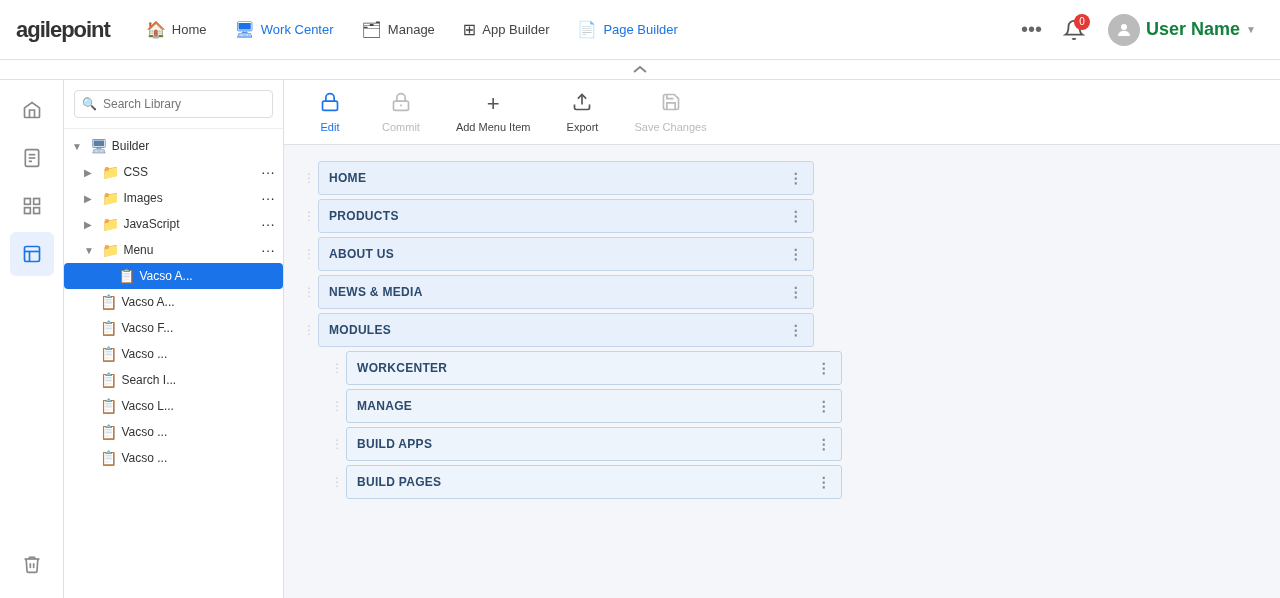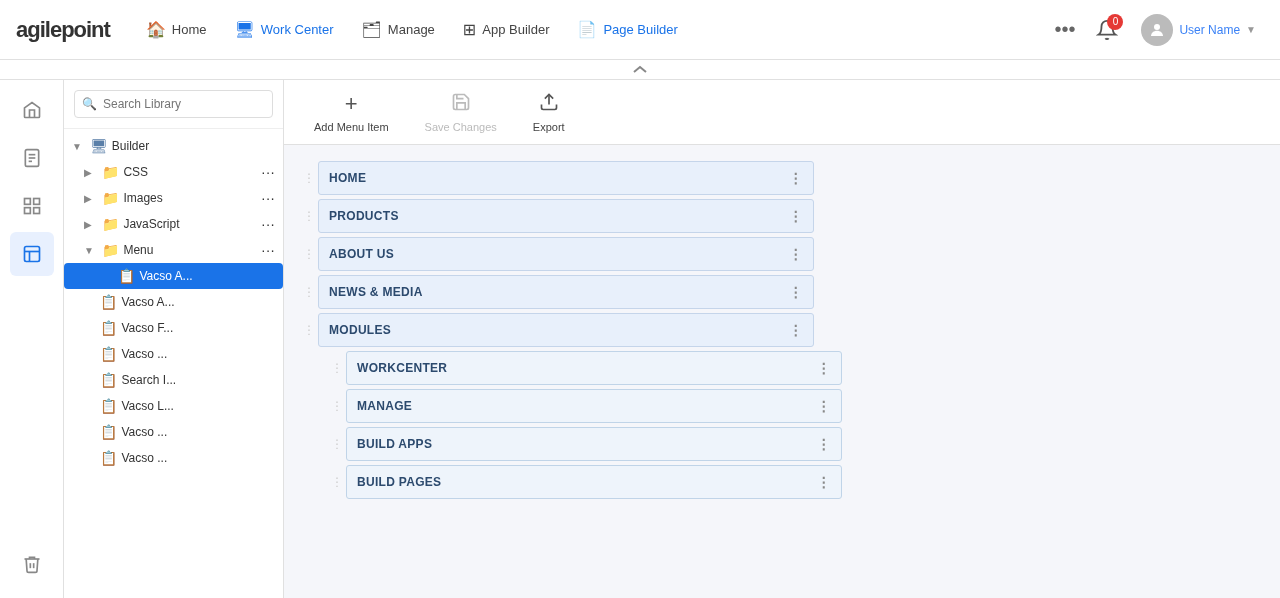--- a/index.html
+++ b/index.html
@@ -65,21 +65,21 @@
       display: flex; align-items: center; gap: 6px;
       cursor: pointer; padding: 4px 8px;
     }
     .user-avatar {
       width: 32px; height: 32px;
       background: #bbb;
       border-radius: 50%;
       display: flex; align-items: center; justify-content: center;
       color: #fff; font-size: 14px;
     }
-    .user-name { font-size: 12px; color: #3b82f6; }
+    .user-name { font-size: 18px; color: #15803d; font-weight: bold; }
 
     
     .collapse-bar {
       height: 20px;
       background: #fff;
       border-bottom: 1px solid #e0e0e0;
       display: flex;
       align-items: center;
       justify-content: center;
       cursor: pointer;
@@ -448,44 +448,63 @@
         <span>Vacso ...</span>
       </div>
 
     </div>
 
   </div>
 
   <div class="content-area">
 
     <div class="toolbar">
+      <div class="tool-btn active">
+        <span class="t-icon">
+          <svg width="20" height="20" viewBox="0 0 24 24" fill="none" stroke="#1a73e8" stroke-width="2">
+            <rect x="3" y="11" width="18" height="11" rx="2"></rect>
+              <path d="M7 11V7a5 5 0 0 1 10 0v4"></path>
+          </svg>
+        </span>
+        <span>Edit</span>
+      </div>
+      <div class="tool-btn disabled">
+        <span class="t-icon">
+          <svg width="20" height="20" viewBox="0 0 24 24" fill="none" stroke="#bbb" stroke-width="2">
+            <rect x="3" y="11" width="18" height="11" rx="2"></rect>
+              <path d="M7 11V7a5 5 0 0 1 10 0v4"></path>
+              <line x1="12" y1="15" x2="12" y2="17"></line>
+          </svg>
+        </span>
+        <span>Commit</span>
+      </div>
       <div class="tool-btn">
         <span class="t-icon" style="font-size:22px;font-weight:300;color:#555;">+</span>
         <span>Add Menu Item</span>
+      </div>
+      <div class="tool-btn">
+        <span class="t-icon">
+          <svg width="20" height="20" viewBox="0 0 24 24" fill="none" stroke="#555" stroke-width="2">
+            <path d="M21 15v4a2 2 0 0 1-2 2H5a2 2 0 0 1-2-2v-4"></path>
+              <polyline points="17,8 12,3 7,8"></polyline>
+              <line x1="12" y1="3" x2="12" y2="15"></line>
+          </svg>
+        </span>
+        <span>Export</span>
       </div>
       <div class="tool-btn disabled">
         <span class="t-icon">
           <svg width="20" height="20" viewBox="0 0 24 24" fill="none" stroke="#bbb" stroke-width="2">
             <path d="M19 21H5a2 2 0 0 1-2-2V5a2 2 0 0 1 2-2h11l5 5v11a2 2 0 0 1-2 2z"></path>
               <polyline points="17,21 17,13 7,13 7,21"></polyline>
               <polyline points="7,3 7,8 15,8"></polyline>
           </svg>
         </span>
         <span>Save Changes</span>
       </div>
-      <div class="tool-btn">
-        <span class="t-icon">
-          <svg width="20" height="20" viewBox="0 0 24 24" fill="none" stroke="#555" stroke-width="2">
-            <path d="M21 15v4a2 2 0 0 1-2 2H5a2 2 0 0 1-2-2v-4"></path>
-              <polyline points="17,8 12,3 7,8"></polyline>
-              <line x1="12" y1="3" x2="12" y2="15"></line>
-          </svg>
-        </span>
-        <span>Export</span>
-      </div>
     </div>
 
     <div class="page-content">
 
       <div class="menu-list">
 
         <div class="menu-row">
           <div class="menu-row-inner">
             <span class="drag-handle">⋮</span>
             <div class="menu-item-box">

